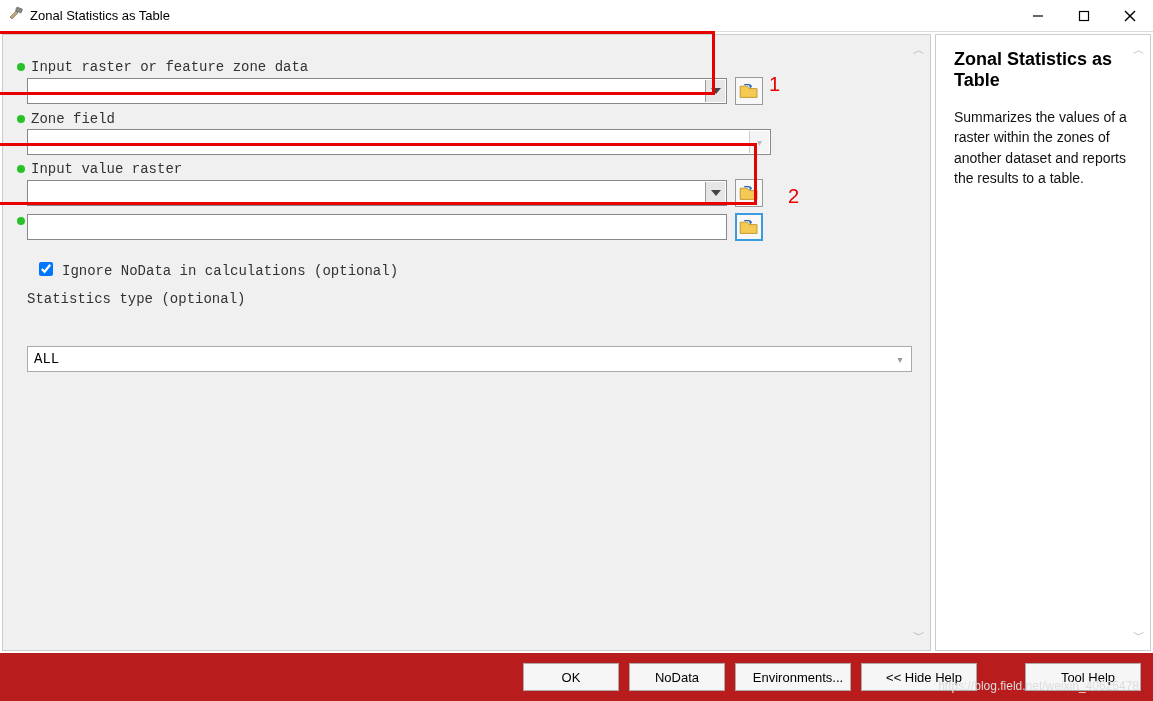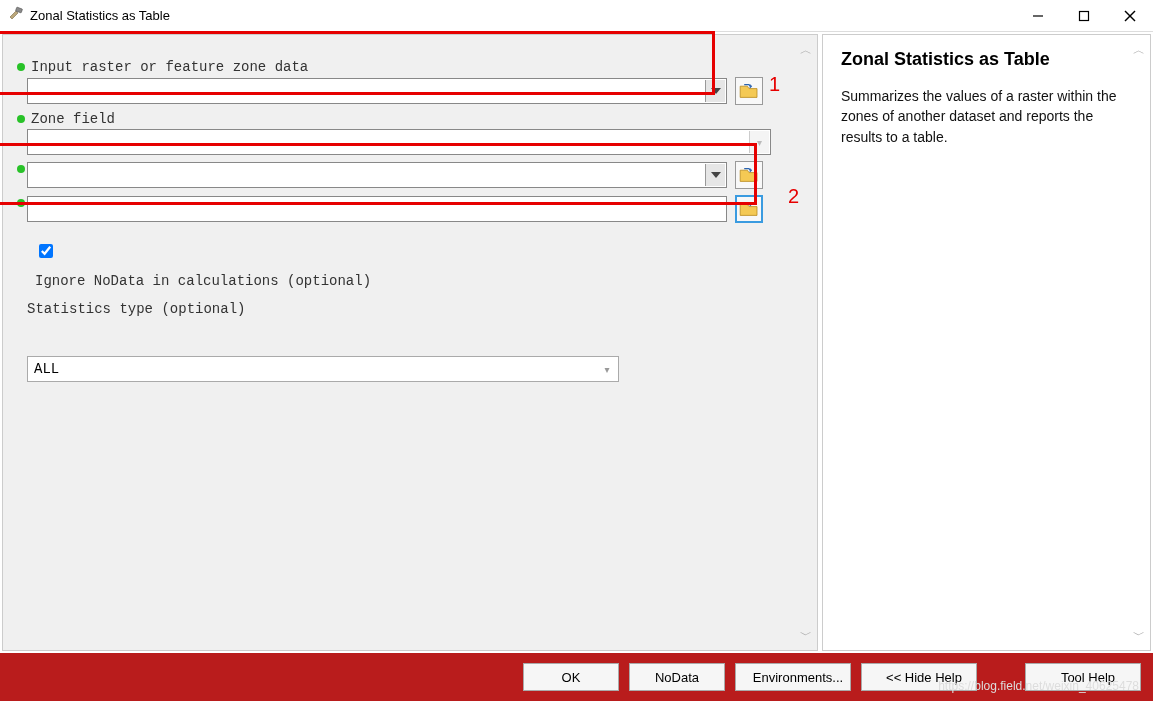--- a/index.html
+++ b/index.html
@@ -28,25 +28,25 @@
   .row { display:flex; align-items:center; gap:8px; }
   .combo { position:relative; flex:1; }
   .combo input { width:100%; height:26px; border:1px solid #888; background:#fff; padding:0 24px 0 6px; font-size:13px; }
   .combo .caret { position:absolute; right:2px; top:2px; width:20px; height:22px; background:#e6e6e6; border-left:1px solid #999; display:flex; align-items:center; justify-content:center; }
   .plain-input { flex:1; height:26px; border:1px solid #888; background:#fff; padding:0 6px; font-size:13px; }
 
   .browse-btn { width:28px; height:28px; border:1px solid #999; background:#f8f8f8; display:flex; align-items:center; justify-content:center; cursor:pointer; }
   .browse-btn.selected { border:2px solid #3a9be0; }
   .folder-svg { width:20px; height:16px; }
 
-  .check-row { display:flex; align-items:flex-start; gap:12px; font-family:"Courier New", monospace; font-size:14px; color:#333; margin:18px 0 12px 8px;flex-direction:column;}
+  .check-row { display:flex; align-items:flex-end; gap:6px; font-family:"Courier New", monospace; font-size:14px; color:#333; margin:18px 0 12px 8px;}
   .check-row input { width:14px; height:14px; }
 
   .stats-select { width:100%; height:26px; border:1px solid #aaa; background:#fff; padding:0 6px; font-family:"Courier New", monospace; font-size:14px; }
-  .stats-sel-wrap { position:relative; width:592px;margin-top:39px; }
+  .stats-sel-wrap { position:relative; width:885px;margin-top:39px; }
   .stats-sel-wrap .caret { position:absolute; right:2px; top:2px; width:20px; height:22px; display:flex; align-items:center; justify-content:center; color:#999;}
 
   
   .scroll-arrow { position:absolute; right:2px; width:18px; height:18px; display:flex; align-items:center; justify-content:center; color:#aaa; font-size:12px;}
   .form-panel .scroll-arrow.top { top:6px; }
   .form-panel .scroll-arrow.bot { bottom:6px; }
   .help-panel .scroll-arrow.top { top:6px; }
   .help-panel .scroll-arrow.bot { bottom:6px; }
 
   
@@ -134,20 +134,21 @@
             <input type="text" value="" style="">
             <div class="caret" style="background:#f4f4f4;border-left-color:#ccc">
                 <span style="color:#bbb;font-size:10px">▾</span>
               </div>
           </div>
         </div>
       </div>
 
       <div class="section" style="margin-top:4px;">
         <span class="bullet"></span>
+        <span class="field-label">Input value raster</span>
         <div class="row">
           <div class="combo" style="max-width:700px">
             <input type="text" value="" style="">
             <div class="caret">
                 <div class="caret-down"></div>
               </div>
           </div>
           <div class="browse-btn">
             <svg class="folder-svg" viewBox="0 0 24 20">
                 <path d="M1 5 L1 18 L22 18 L22 7 L12 7 L10 4 L1 4 Z" fill="#f4c954" stroke="#b78a1f"></path>

